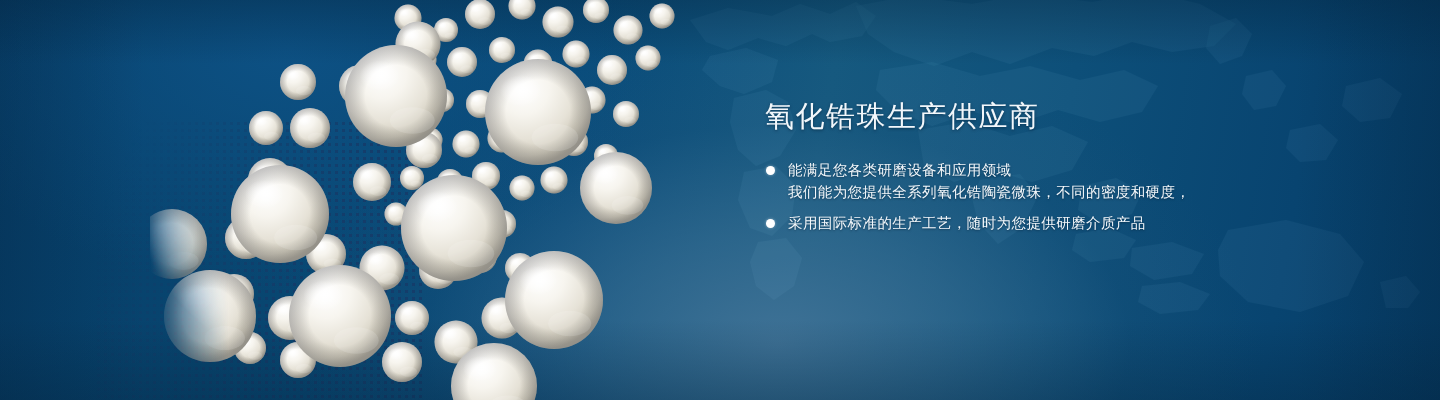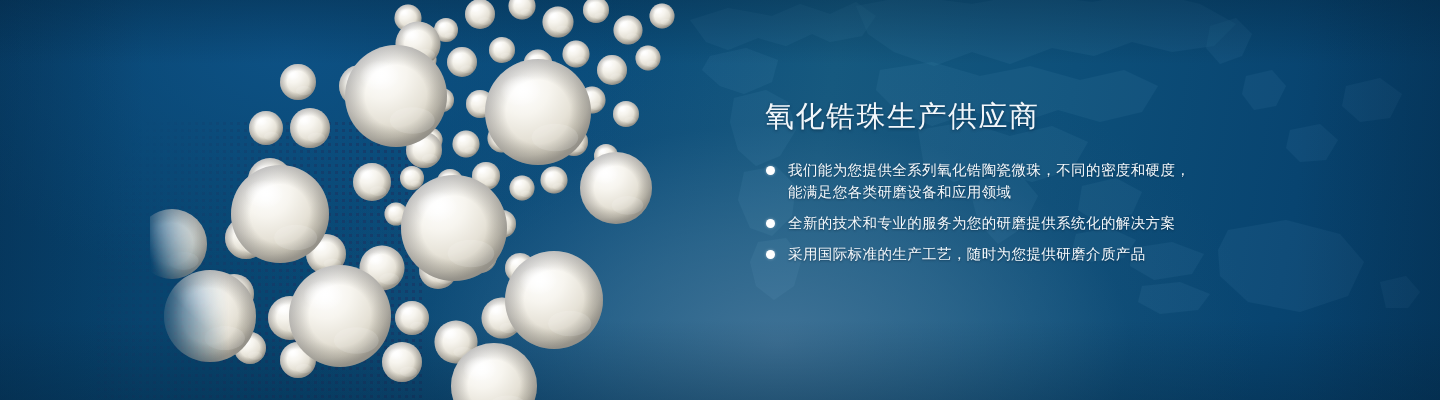--- a/index.html
+++ b/index.html
@@ -241,28 +241,24 @@
   </div>
 
   <div class="content">
 
     <h1 class="headline">氧化锆珠生产供应商</h1>
 
     <ul class="bullets">
 
       <li class="bullet">
         <span class="dot"></span>
+        <span class="bullet-line">能满足您各类研磨设备和应用领域</span>
         <span class="bullet-line">我们能为您提供全系列氧化锆陶瓷微珠，不同的密度和硬度，</span>
-        <span class="bullet-line">能满足您各类研磨设备和应用领域</span>
       </li>
 
-      <li class="bullet">
-        <span class="dot"></span>
-        <span class="bullet-line">全新的技术和专业的服务为您的研磨提供系统化的解决方案</span>
-      </li>
 
       <li class="bullet">
         <span class="dot"></span>
         <span class="bullet-line">采用国际标准的生产工艺，随时为您提供研磨介质产品</span>
       </li>
 
     </ul>
   </div>
 
 </div>

